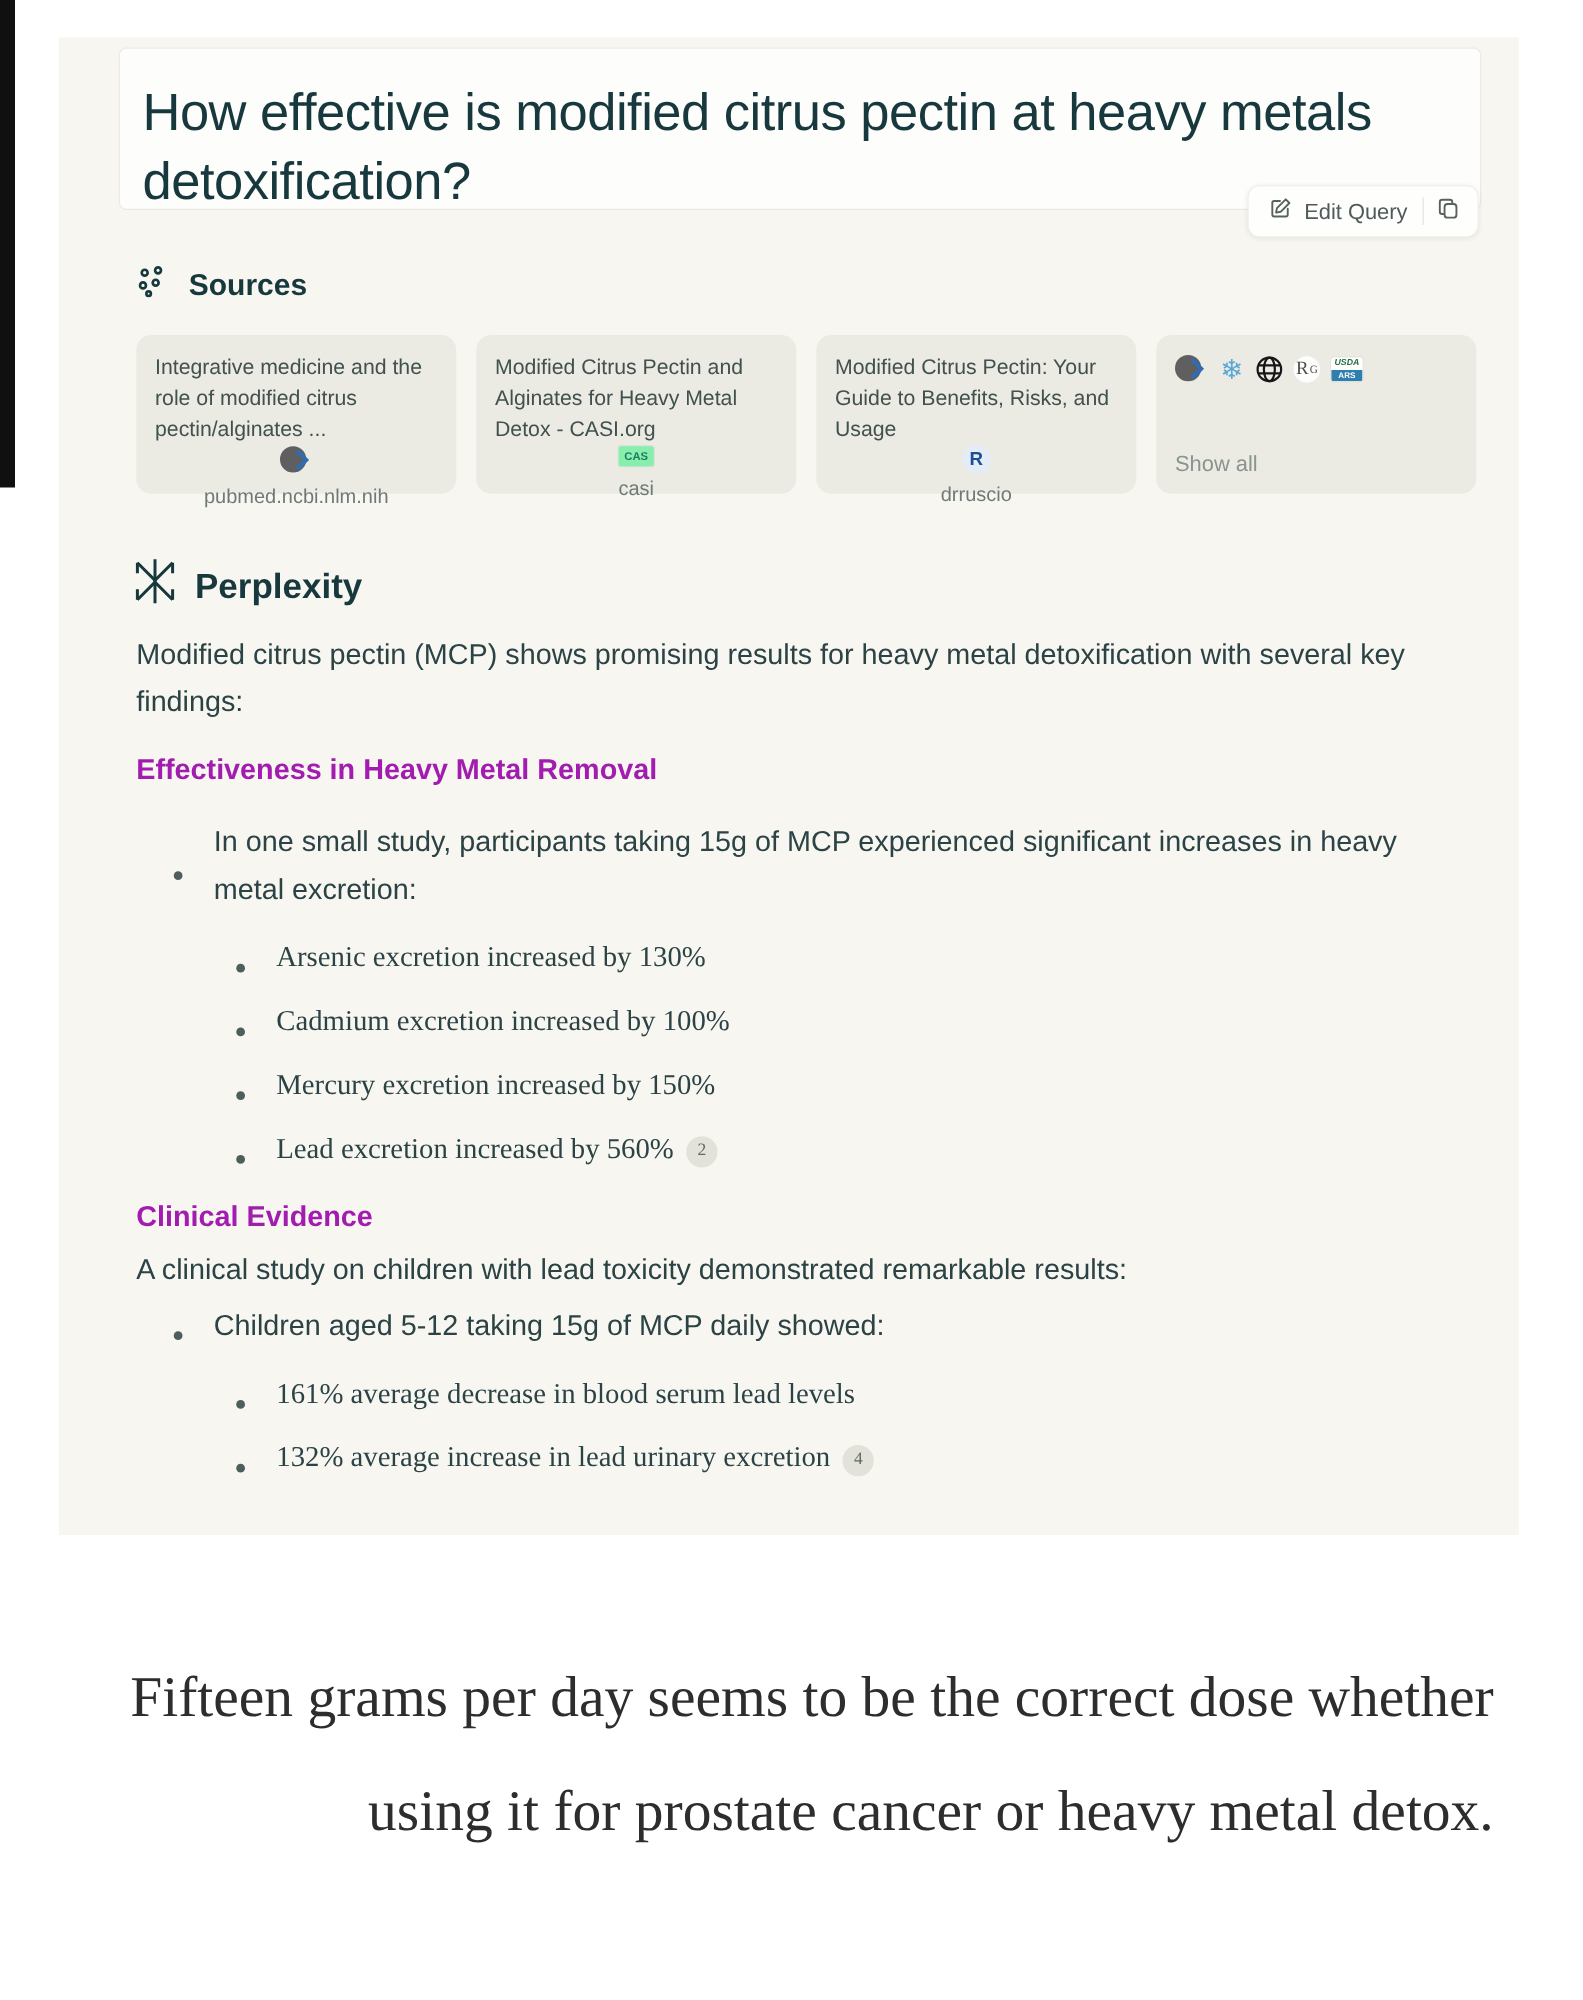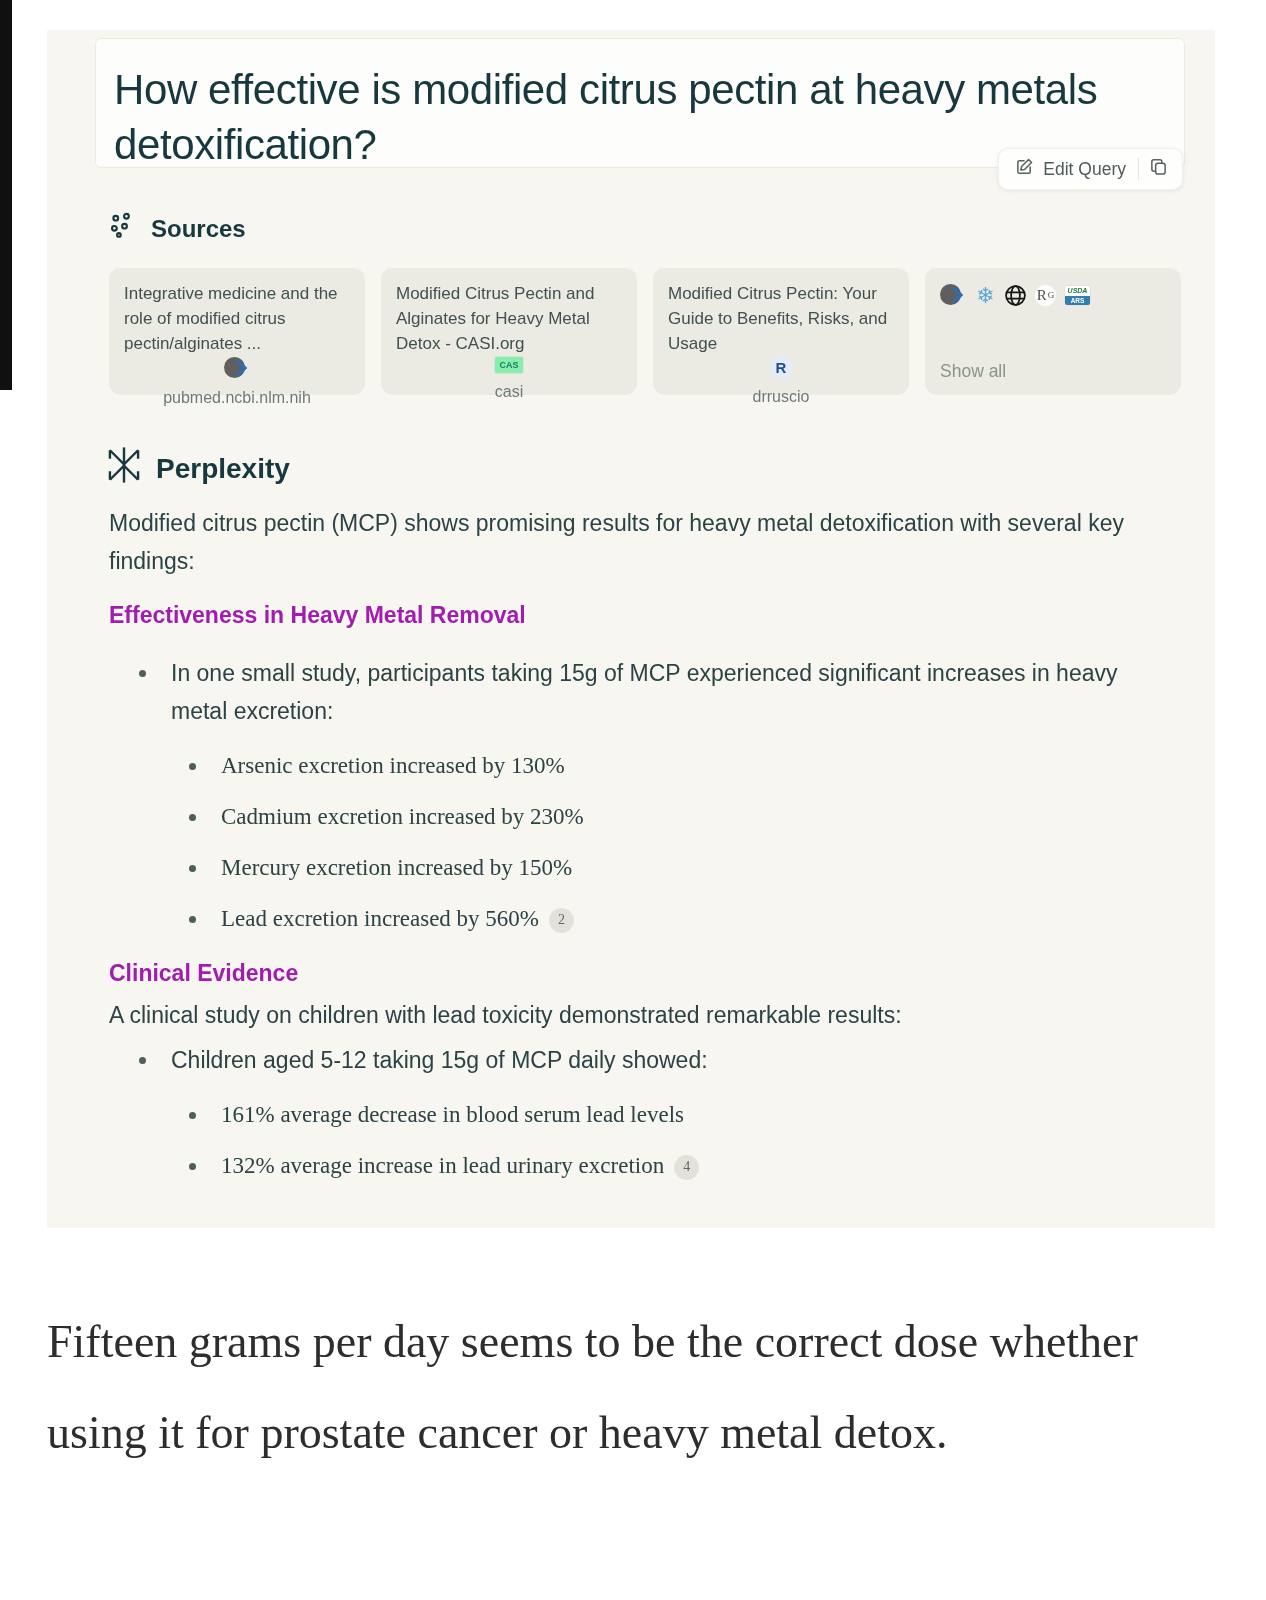--- a/index.html
+++ b/index.html
@@ -81,40 +81,40 @@
     position:absolute; left:60px; top:416px;
     display:flex; align-items:center; gap:15px;
     font-size:28px; font-weight:600; color:#17383d;
   }
 
   .answer-body { position:absolute; left:62px; top:474px; width:1022px; color:#2c4346; font-size:23px; line-height:38px; }
   .answer-body p { margin:0; }
   .answer-body h3 { font-size:23px; line-height:30px; font-weight:700; color:#a21caf; margin:20px 0 0; }
   .answer-body h3.sec2 { margin-top:20px; }
   .clin-intro { margin-top:8px !important; }
-  .li { display:flex; align-items:flex-start; }
+  .li { display:flex; align-items:center; }
   .dot { flex:none; width:7px; height:7px; border-radius:50%; background:#4e5e5c; margin-top:16px; }
   .l1 { margin-top:24px; }
   .l1 .dot { margin-left:30px; }
   .l1.tight { margin-top:7px; }
   .sublist { margin-top:17px; }
   .l2 { margin-bottom:13px;font-family:Liberation Serif, serif; }
   .l2 .dot { margin-left:80px; }
   .li .text { margin-left:25px; }
   .badge {
     display:inline-flex; align-items:center; justify-content:center;
     width:25px; height:25px; border-radius:50%; background:#e3e2da;
     color:#5e6a66; font-size:14px; margin-left:10px; vertical-align:2px; cursor:pointer;
   }
 
   
   .caption {
-    position:absolute; left:47px; top:1296px; width:1132px; margin:0;
+    position:absolute; left:47px; top:1296px; width:1132px; margin:16px;
     font-family:"Liberation Serif", serif; font-size:46px; line-height:91px;
-    color:#2d2d2d; font-weight:400;
+    color:#2d2d2d; font-weight:400;text-align:right;
   }
 </style>
 </head>
 <body>
 
 <div class="edge-bar"></div>
 
 <section class="panel">
 
   <div class="query-box">
@@ -238,21 +238,21 @@
       <p class="text">In one small study, participants taking 15g of MCP experienced significant increases in heavy metal excretion:</p>
     </div>
 
     <div class="sublist">
       <div class="li l2">
         <span class="dot"></span>
         <p class="text">Arsenic excretion increased by 130%</p>
       </div>
       <div class="li l2">
         <span class="dot"></span>
-        <p class="text">Cadmium excretion increased by 230%</p>
+        <p class="text">Cadmium excretion increased by 100%</p>
       </div>
       <div class="li l2">
         <span class="dot"></span>
         <p class="text">Mercury excretion increased by 150%</p>
       </div>
       <div class="li l2">
         <span class="dot"></span>
         <p class="text"><span>Lead excretion increased by 560%</span><span class="badge">2</span></p>
       </div>
     </div>

